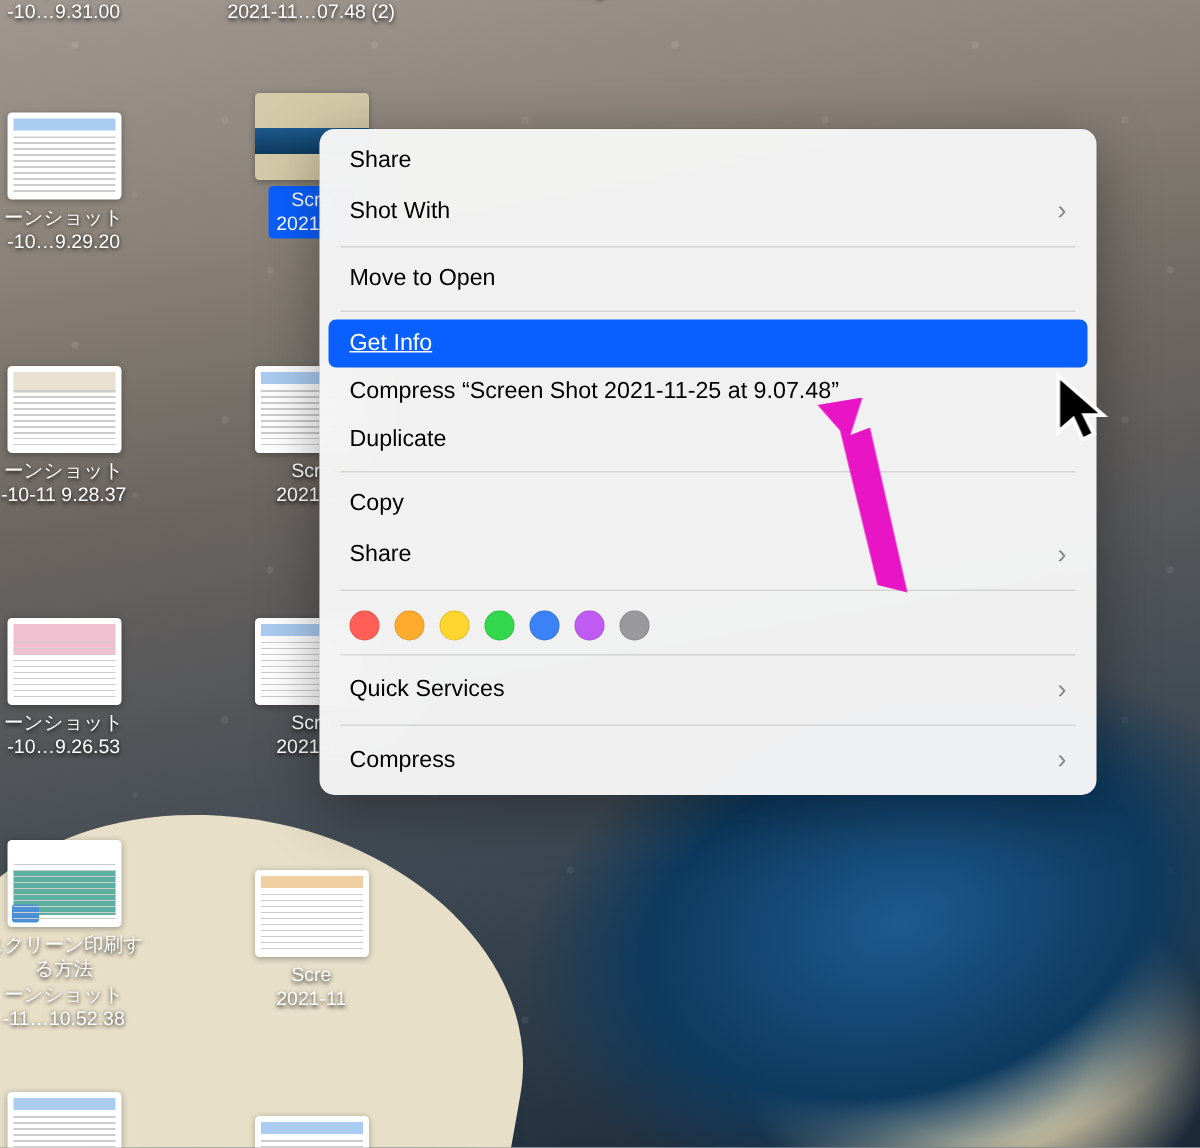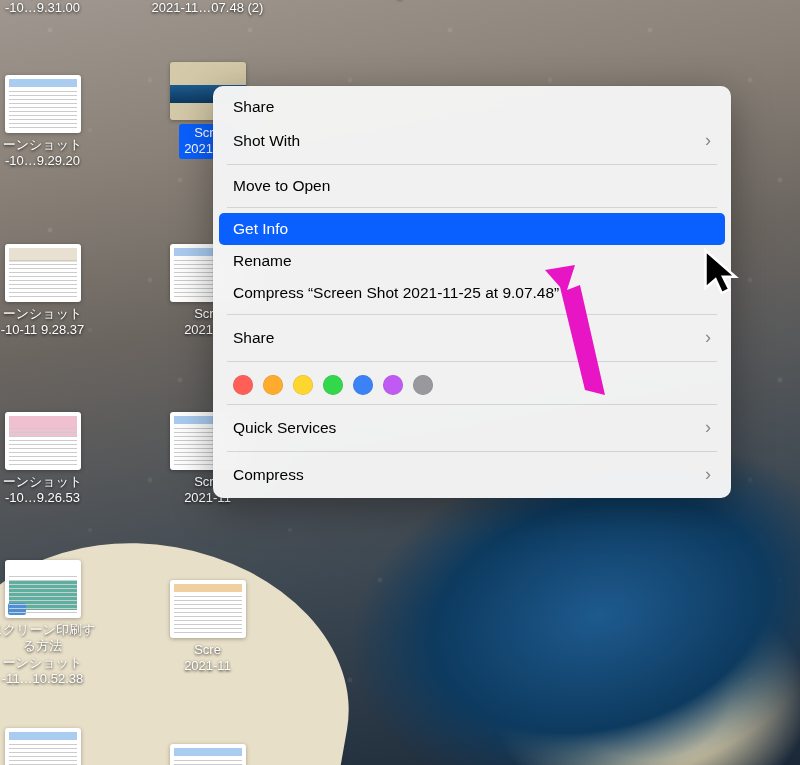--- a/index.html
+++ b/index.html
@@ -153,20 +153,21 @@
       justify-content: space-between;
       cursor: default;
       line-height: 1.55;
     }
     .menu-item.highlighted {
       background: #0a60ff;
       color: #fff;
       border-radius: 5px;
       margin: 0 6px;
       padding: 4px 14px;
+      text-decoration: underline;
     }
     .menu-separator {
       height: 1px;
       background: rgba(0,0,0,0.12);
       margin: 5px 14px;
     }
     .chevron {
       font-size: 18px;
       color: #888;
       font-weight: 300;
@@ -272,26 +273,29 @@
     </div>
     <div class="menu-separator"></div>
     <div class="menu-item">
       <span>Move to Open</span>
     </div>
     <div class="menu-separator"></div>
     <div class="menu-item highlighted">
       <span>Get Info</span>
     </div>
     <div class="menu-item">
-      <span>Rename</span>
-    </div>
-    <div class="menu-item">
       <span>Compress “Screen Shot 2021-11-25 at 9.07.48”</span>
     </div>
-    <div class="menu-separator"></div>
+    <div class="menu-item">
+      <span>Duplicate</span>
+    </div>
+    <div class="menu-separator"></div>
+    <div class="menu-item">
+      <span>Copy</span>
+    </div>
     <div class="menu-item">
       <span>Share</span>
       <span class="chevron">›</span>
     </div>
     <div class="menu-separator"></div>
     <div class="tag-row">
       <div class="tag-dot" style="background: rgb(255, 95, 87);"></div>
       <div class="tag-dot" style="background: rgb(255, 171, 46);"></div>
       <div class="tag-dot" style="background: rgb(255, 213, 47);"></div>
       <div class="tag-dot" style="background: rgb(50, 215, 75);"></div>

